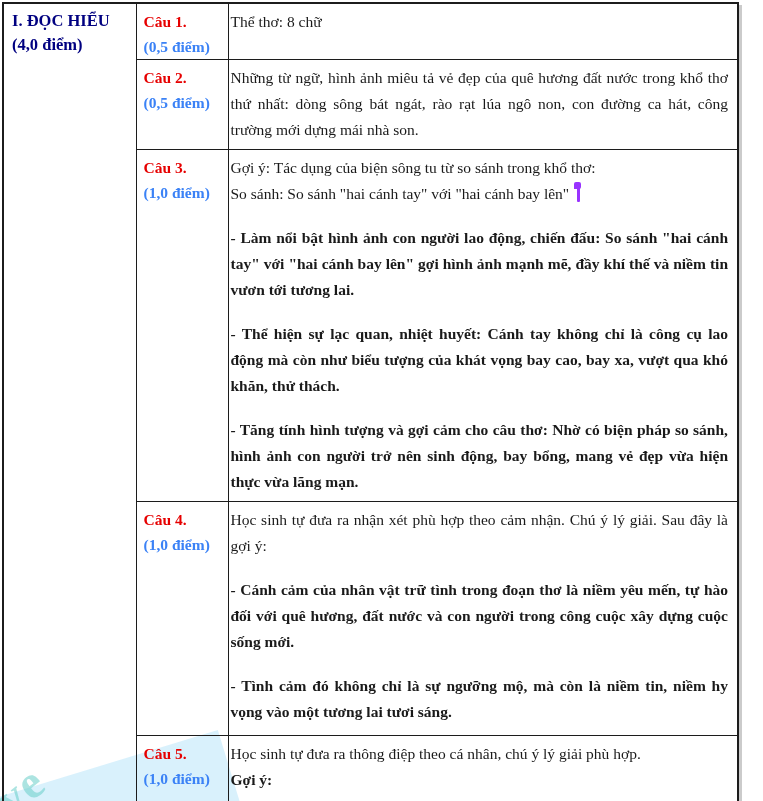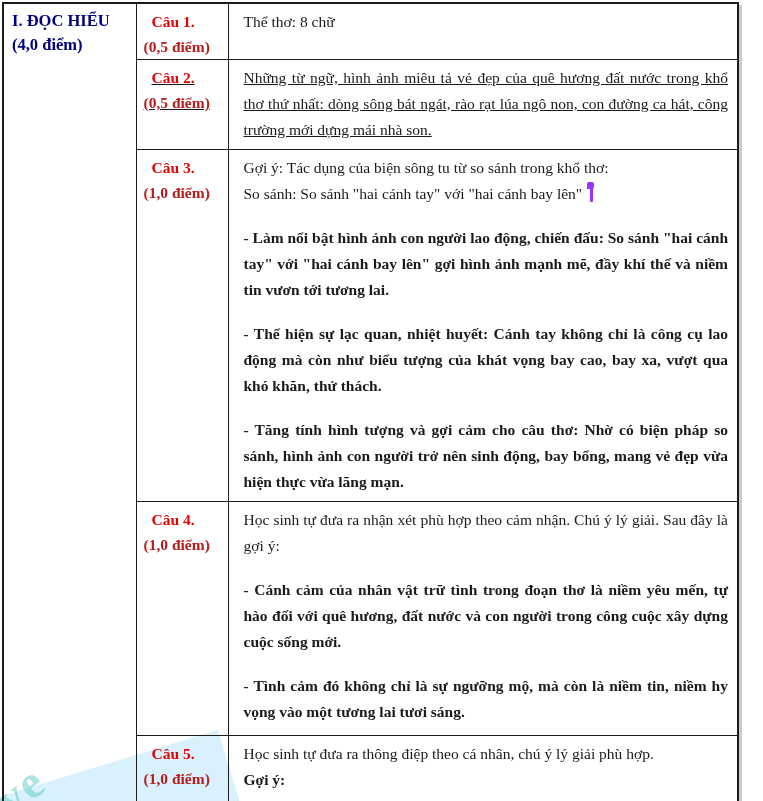--- a/index.html
+++ b/index.html
@@ -52,40 +52,39 @@
     box-shadow: 3px 3px 0 rgba(125, 125, 125, 0.40);
     z-index: 1;
   }
   td {
     border: 1.6px solid #1c1c1c;
     vertical-align: top;
     background: transparent;
   }
   .section-cell  { padding: 5px 6px 0 8px; }
   .question-cell { padding: 5px 4px 0 7px; }
-  .answer-cell   { padding: 5px 9px 6px 15px; }
+  .answer-cell   { padding: 5px 9px 6px 2px; }
 
   .section-title,
   .section-points {
     color: var(--section-title, #000080);
     font-weight: bold;
     font-size: 16.5px;
     line-height: 24px;
     white-space: nowrap;
   }
   .question-label {
     color: var(--question-label, #e60000);
     font-weight: bold;
     font-size: 15.5px;
     line-height: 25px;
     white-space: nowrap;
-    margin-left: 8px;
   }
   .question-points {
-    color: #b91c1c;
+    color: #3b82f6;
     font-weight: bold;
     font-size: 15.5px;
     line-height: 25px;
     white-space: nowrap;
   }
   .para {
     font-size: 15.5px;
     line-height: 26px;
   }
   .para.justify { text-align: justify; }
@@ -141,21 +140,21 @@
           <div class="section-points">(4,0 điểm)</div>
         </td>
         <td class="question-cell">
           <div class="question-label">Câu 1.</div>
           <div class="question-points">(0,5 điểm)</div>
         </td>
         <td class="answer-cell">
           <div class="para">Thể thơ: 8 chữ</div>
         </td>
       </tr>
-      <tr class="answer-row" style="height: 81px; text-decoration: underline;">
+      <tr class="answer-row" style="height: 81px;">
         <td class="question-cell">
           <div class="question-label">Câu 2.</div>
           <div class="question-points">(0,5 điểm)</div>
         </td>
         <td class="answer-cell">
           <div class="para justify">Những từ ngữ, hình ảnh miêu tả vẻ đẹp của quê hương đất nước trong khổ thơ thứ nhất: dòng sông bát ngát, rào rạt lúa ngô non, con đường ca hát, công trường mới dựng mái nhà son.</div>
         </td>
       </tr>
       <tr class="answer-row" style="height: 345px;">
         <td class="question-cell">

